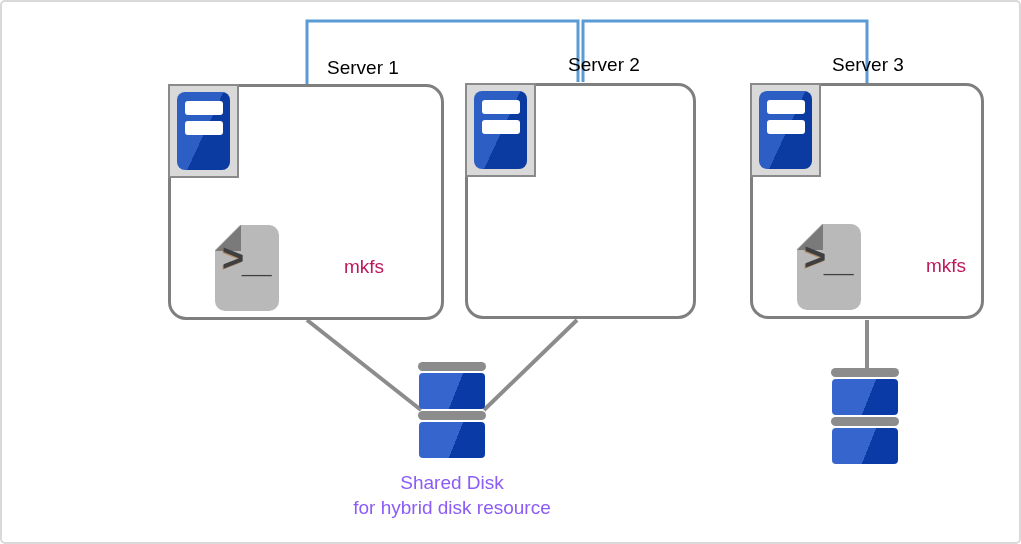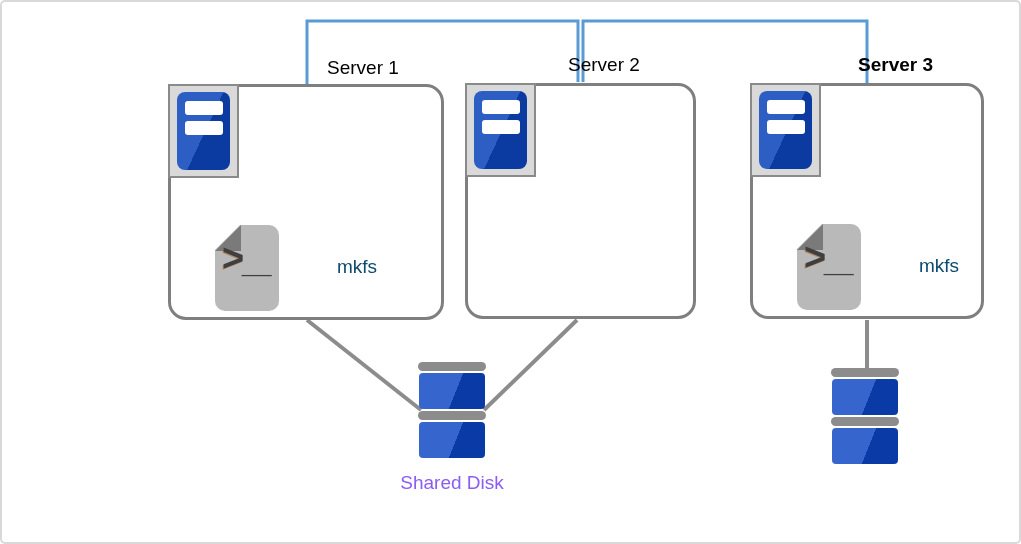--- a/index.html
+++ b/index.html
@@ -21,21 +21,21 @@
   }
   .box-s1 { left:166px; top:82px;  width:276px; height:236px; }
   .box-s2 { left:463px; top:81px;  width:231px; height:236px; }
   .box-s3 { left:748px; top:81px;  width:234px; height:236px; }
 
   .server-label {
     position:absolute; font-size:19px; color:#000; white-space:nowrap;
   }
   .label-s1 { left:325px; top:55px; }
   .label-s2 { left:566px; top:52px; }
-  .label-s3 { left:856px; top:52px;font-weight:bold; }
+  .label-s3 { left:830px; top:52px; }
 
   
   .server-icon {
     position:absolute; left:-3px; top:-3px; width:71px; height:94px;
     background:#d9d9d9; border:2px solid #8a8a8a;
   }
   .server-tower {
     position:absolute; left:7px; top:6px; width:53px; height:78px;
     border-radius:8px;
     background:linear-gradient(115deg, #2d5ec4 0 52%, #0b3ba1 52% 100%);
@@ -65,21 +65,21 @@
     position:absolute; left:7px; top:14px;
     font-size:38px; font-weight:bold; color:#3f3f3f; line-height:1;
     text-shadow:-1px 1px 0 rgba(178,106,42,0.55);
   }
   .cursor-glyph {
     position:absolute; left:27px; top:18px;
     font-size:34px; font-weight:bold; color:#3f3f3f; line-height:1;
     transform:scaleX(1.55); transform-origin:left;
   }
   .script-label {
-    position:absolute; left:122px; top:31px; font-size:19px; color:#0c4a6e; white-space:nowrap;
+    position:absolute; left:129px; top:31px; font-size:19px; color:#be185d; white-space:nowrap;
   }
 
   
   .disk {
     position:absolute; width:68px; display:flex; flex-direction:column; align-items:center;
   }
   .disk-shared { left:416px; top:360px; }
   .disk-s3     { left:829px; top:366px; }
   .disk-bar {
     width:68px; height:9px; background:#8c8c8c; border-radius:5px;
@@ -160,20 +160,21 @@
   </div>
 
   <div class="disk disk-shared">
     <div class="disk-bar"></div>
     <div class="disk-platter"></div>
     <div class="disk-bar"></div>
     <div class="disk-platter"></div>
   </div>
   <div class="disk-caption caption-shared">
     <div>Shared Disk</div>
+    <div>for hybrid disk resource</div>
   </div>
 
   <div class="disk disk-s3">
     <div class="disk-bar"></div>
     <div class="disk-platter"></div>
     <div class="disk-bar"></div>
     <div class="disk-platter"></div>
   </div>
 
 </div>

